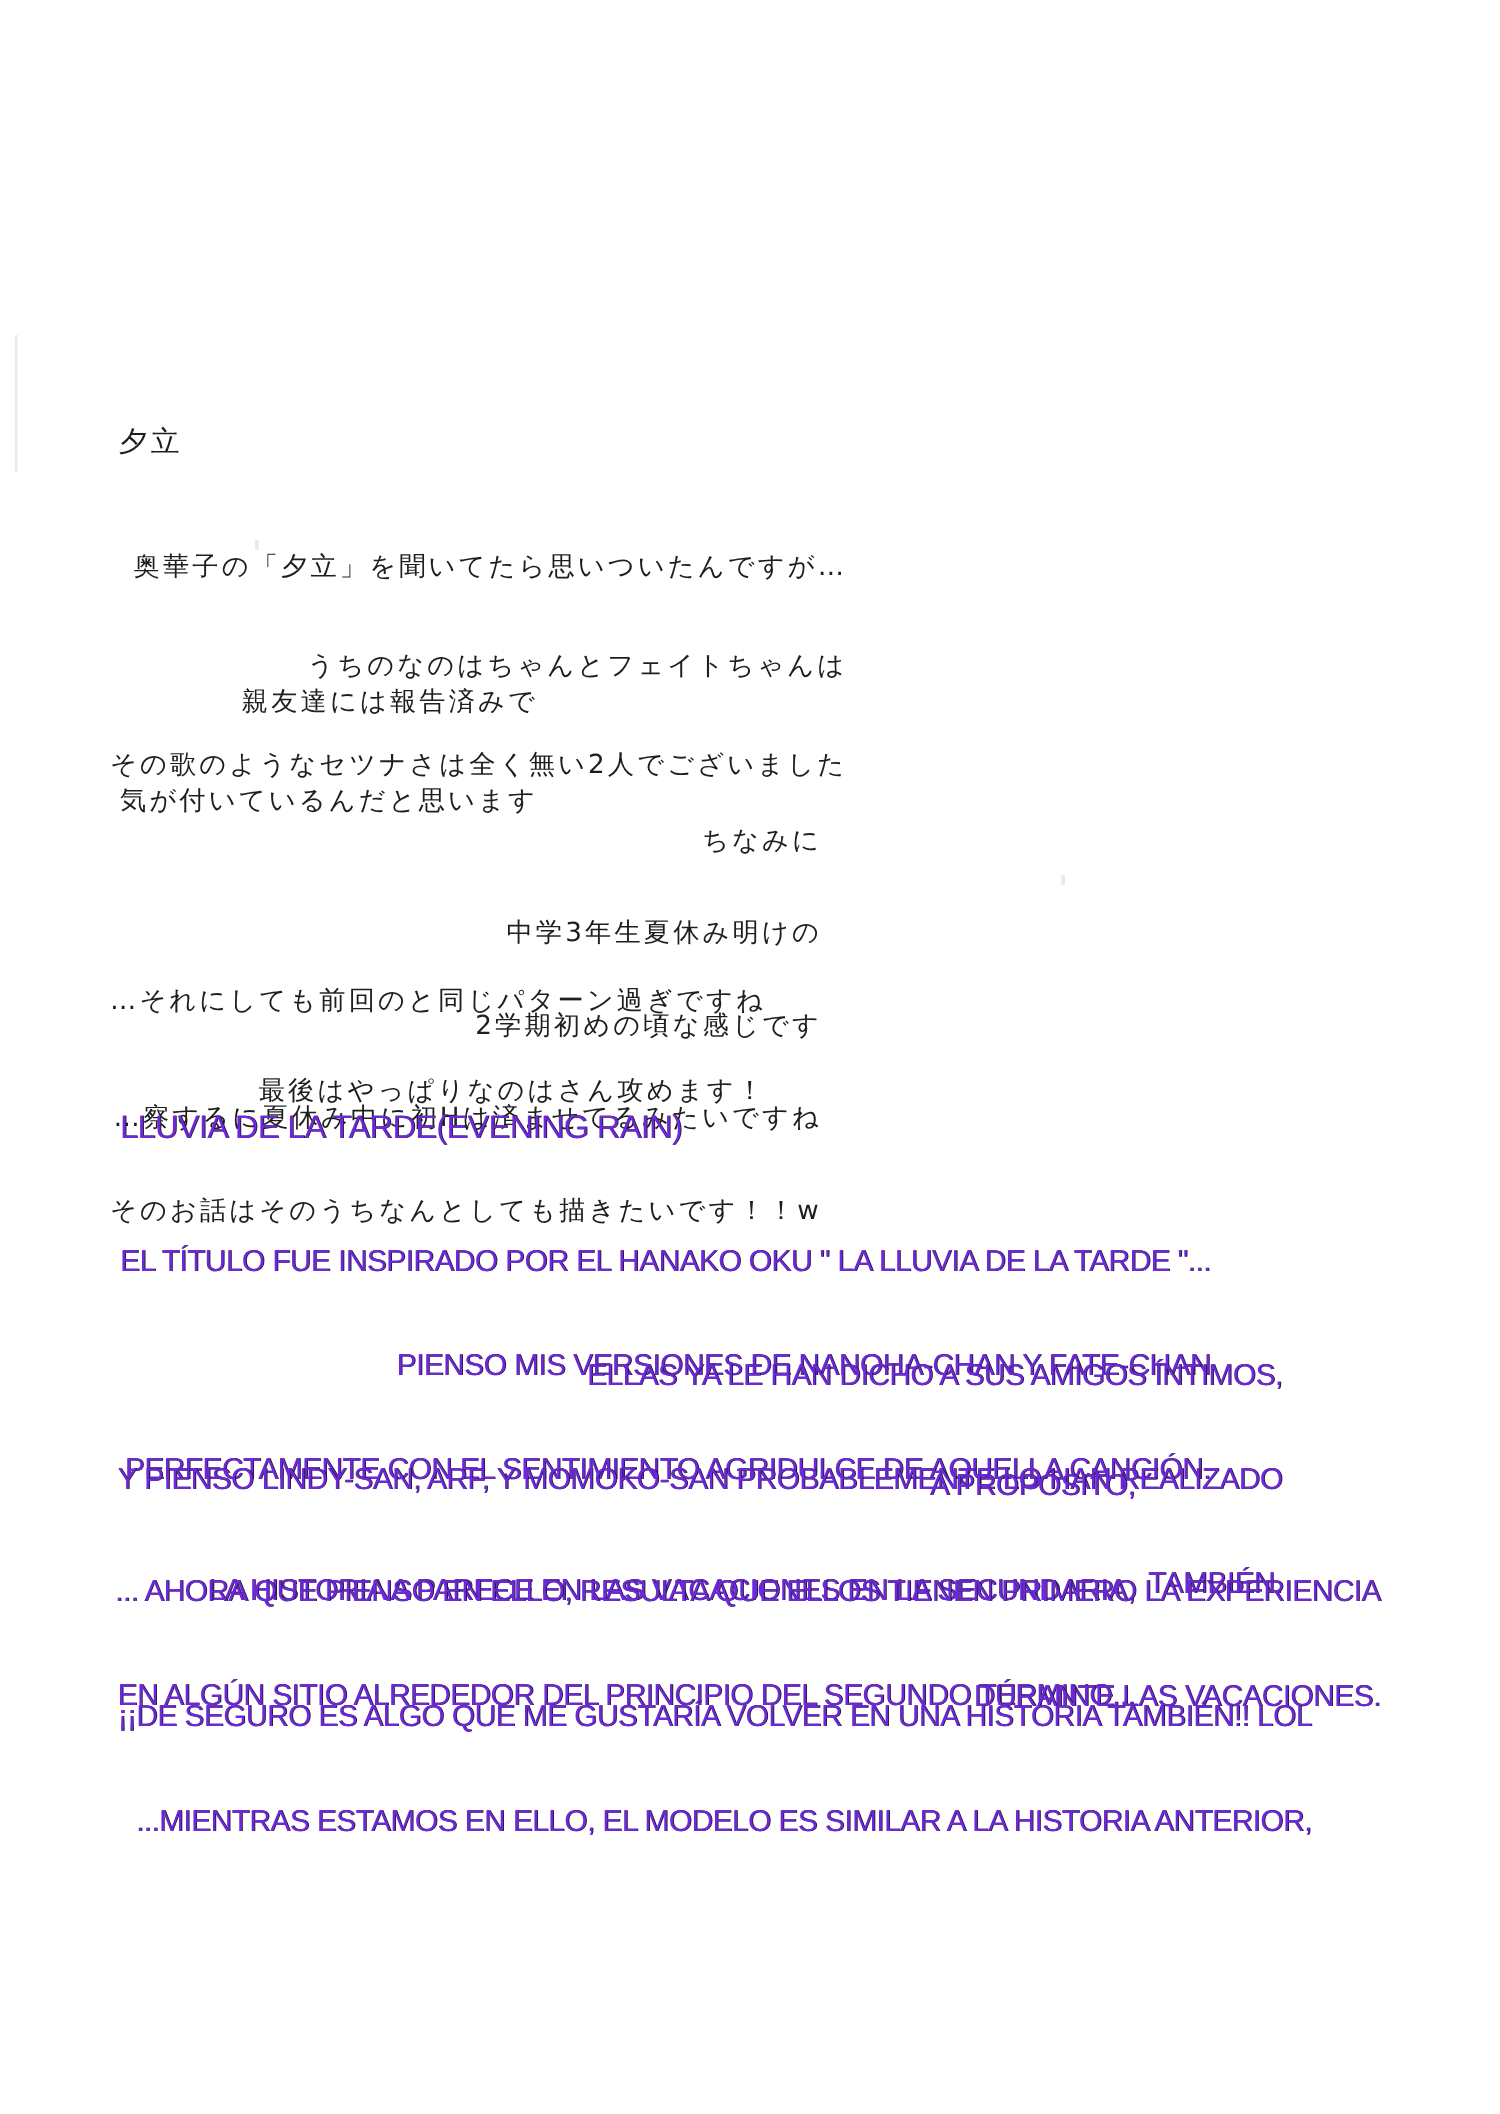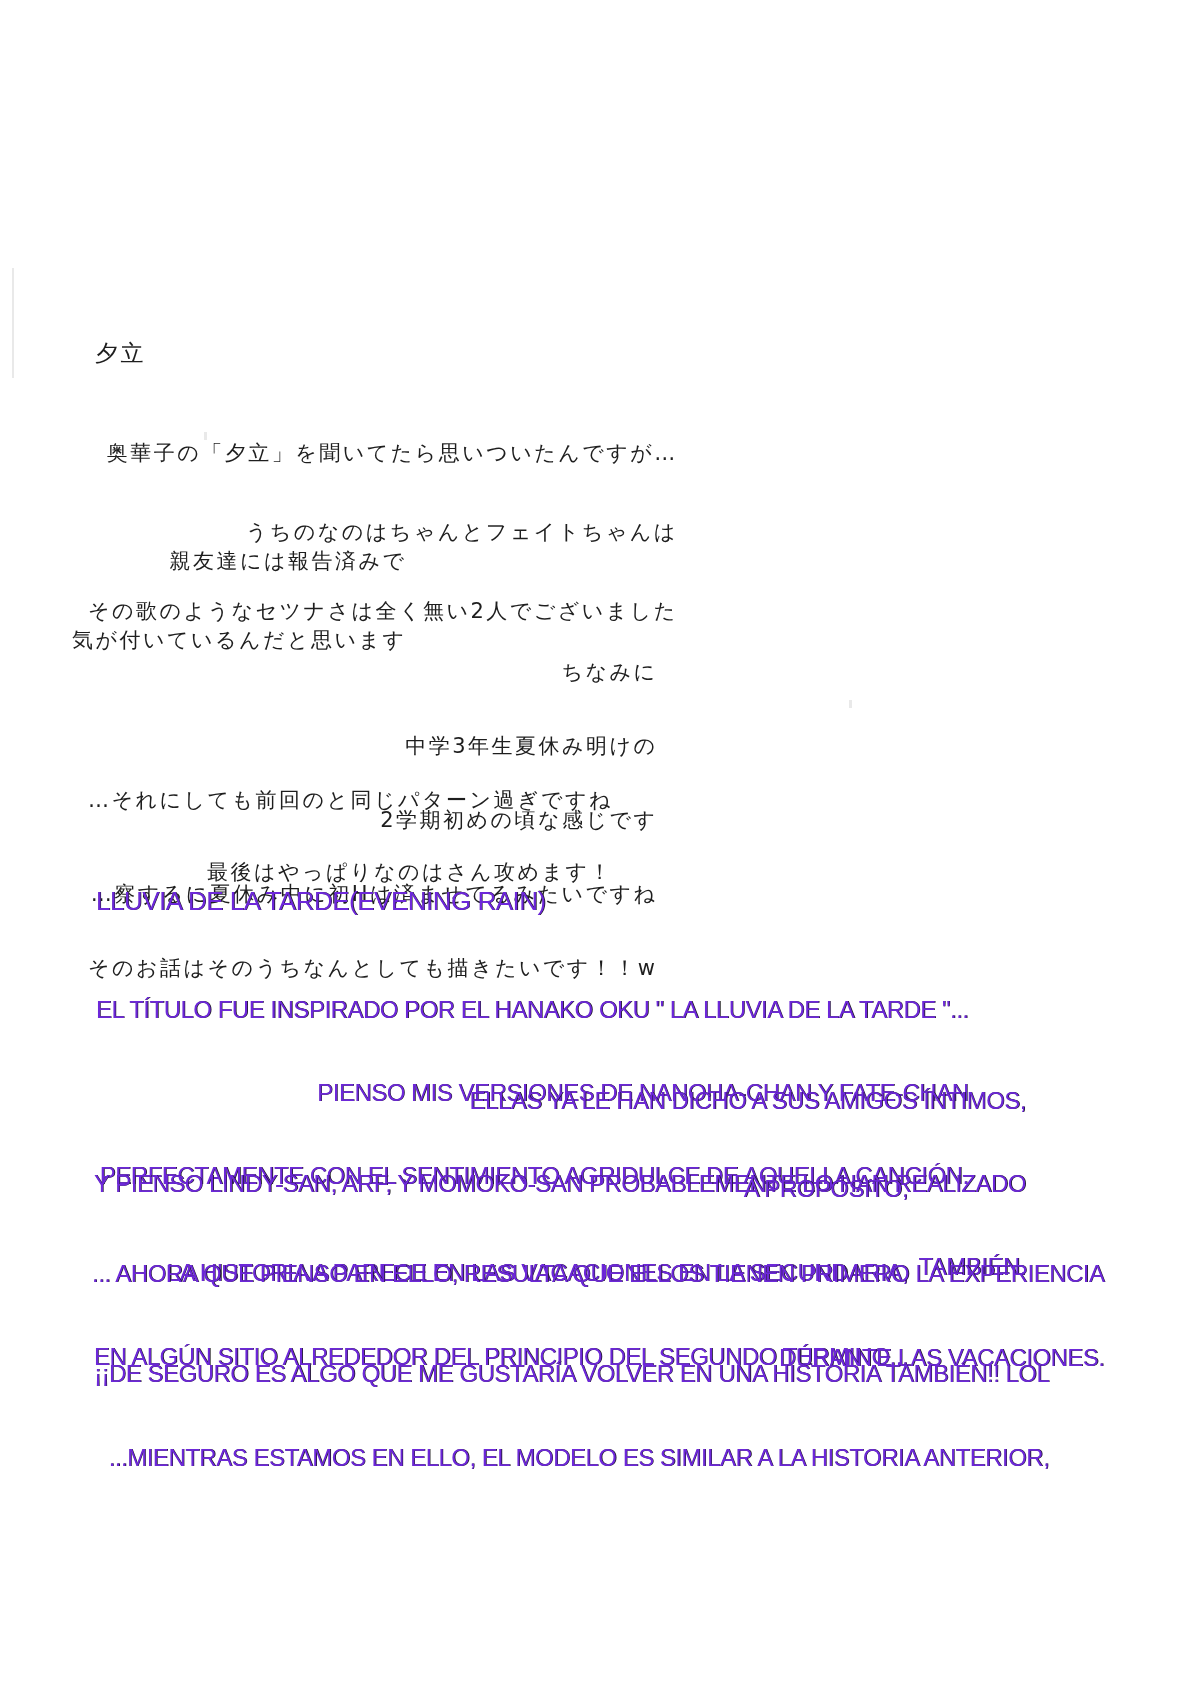--- a/index.html
+++ b/index.html
@@ -25,21 +25,21 @@
     position: absolute;
     color: #1e1e1e;
     font-family: "DejaVu Sans", sans-serif;
     font-size: 21px;
     letter-spacing: 2.5px;
     white-space: pre;
   }
   .jp .line { height: 31px; line-height: 31px; }
   #jp-title { left: 95px; top: 338px; font-size: 23px; }
   #jp-p0 { left: 88px; top: 390px; }
-  #jp-p1 { left: 72px; top: 498px; }
+  #jp-p1 { left: 96px; top: 498px; }
   #jp-p2 { left: 88px; top: 611px; }
   #jp-p2 .line { height: 26px; line-height: 26px; }
   #jp-p3 { left: 88px; top: 740px; }
   #jp-p3 .line { height: 24px; line-height: 24px; }
 
   
   .es {
     position: absolute;
     color: #6d28d9;
     font-family: "Liberation Sans", sans-serif;

